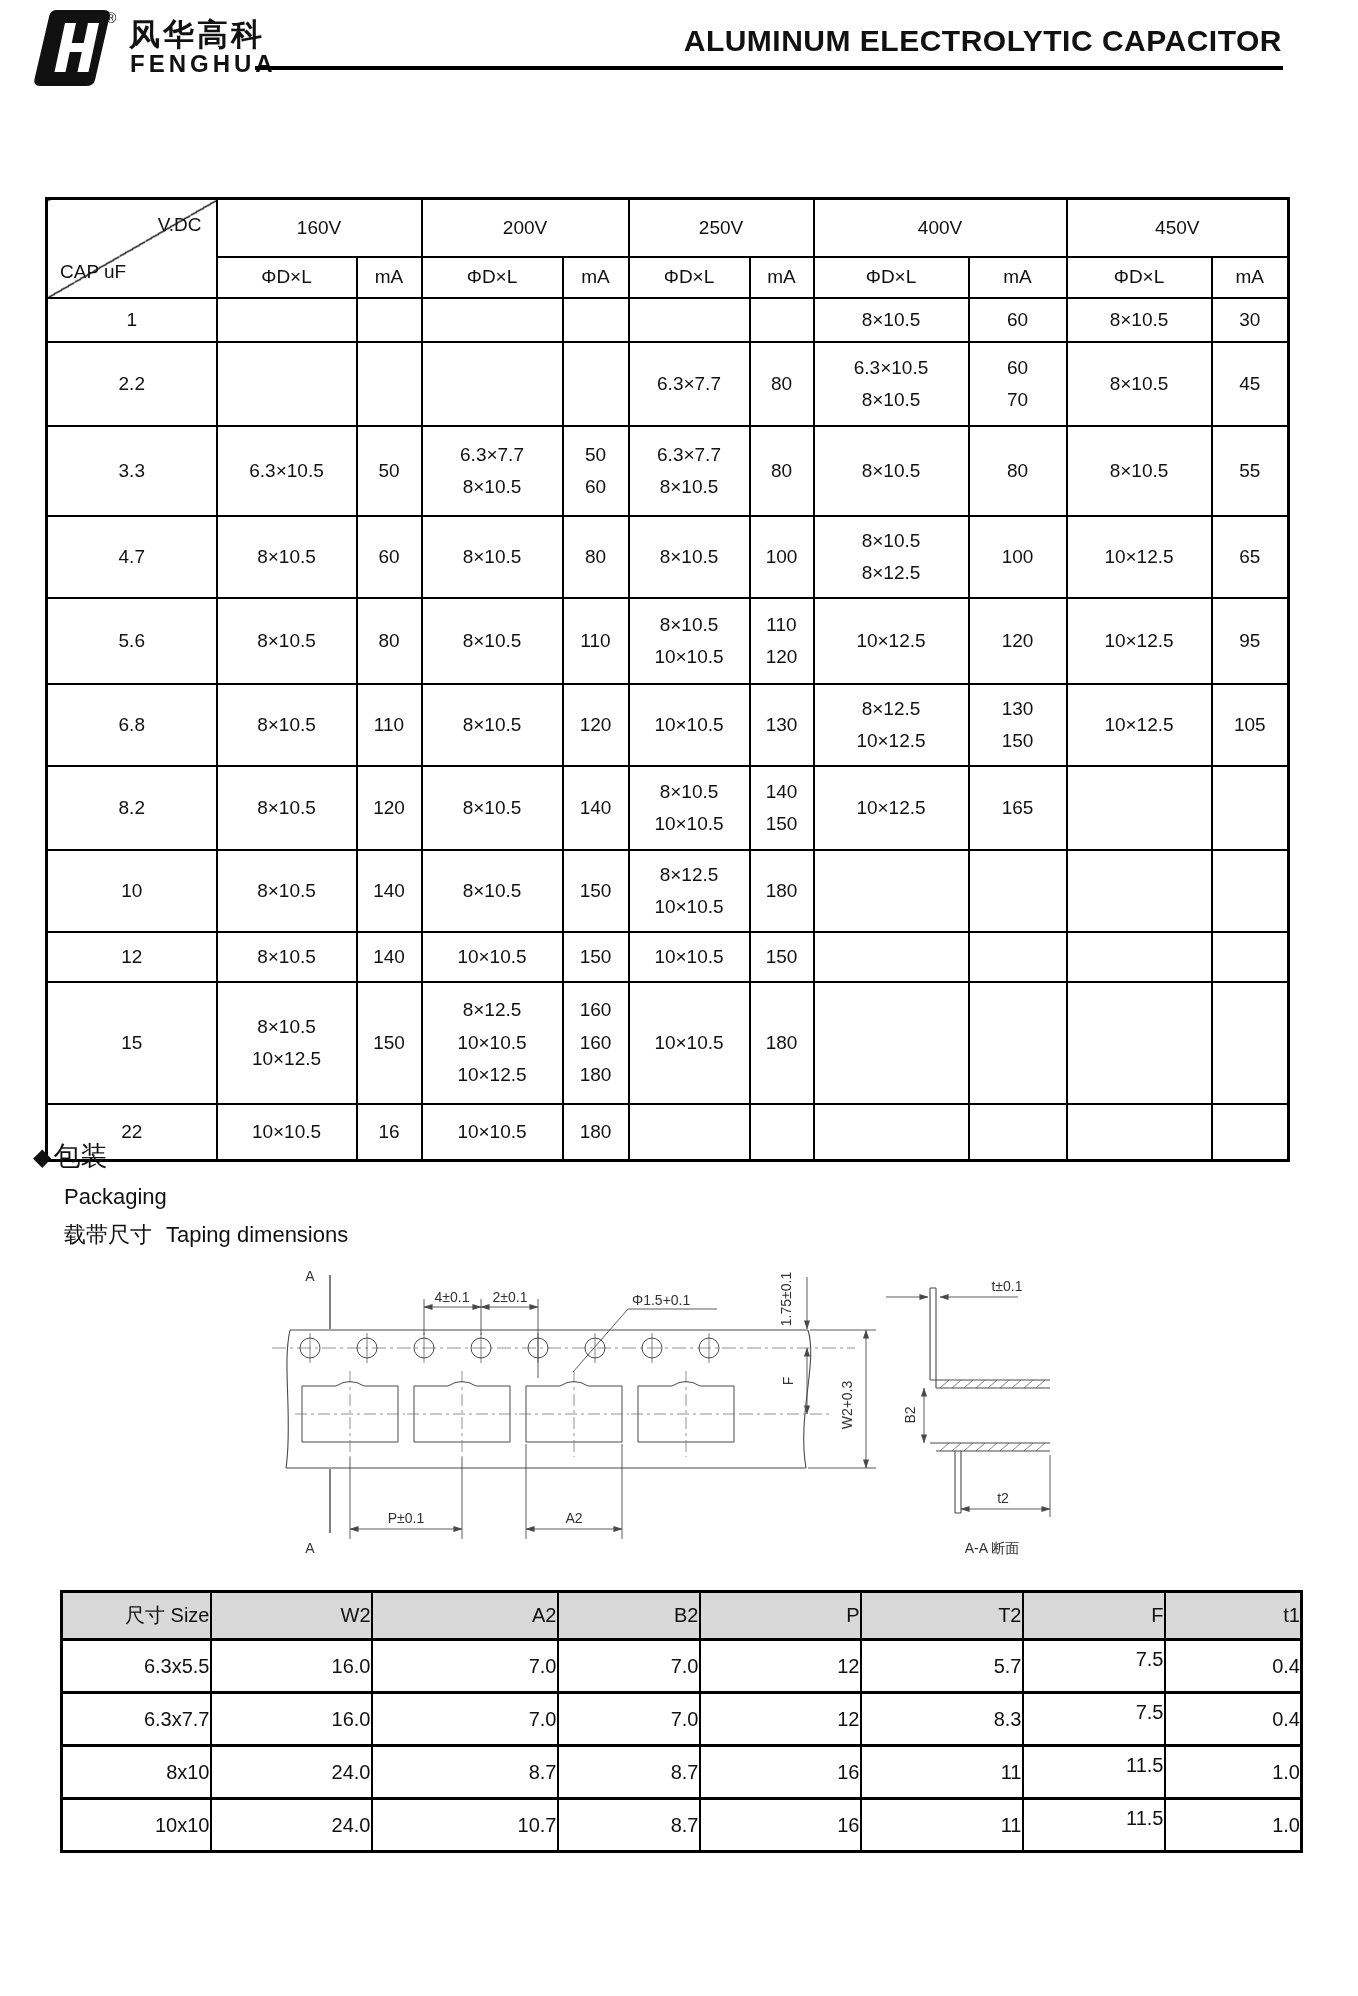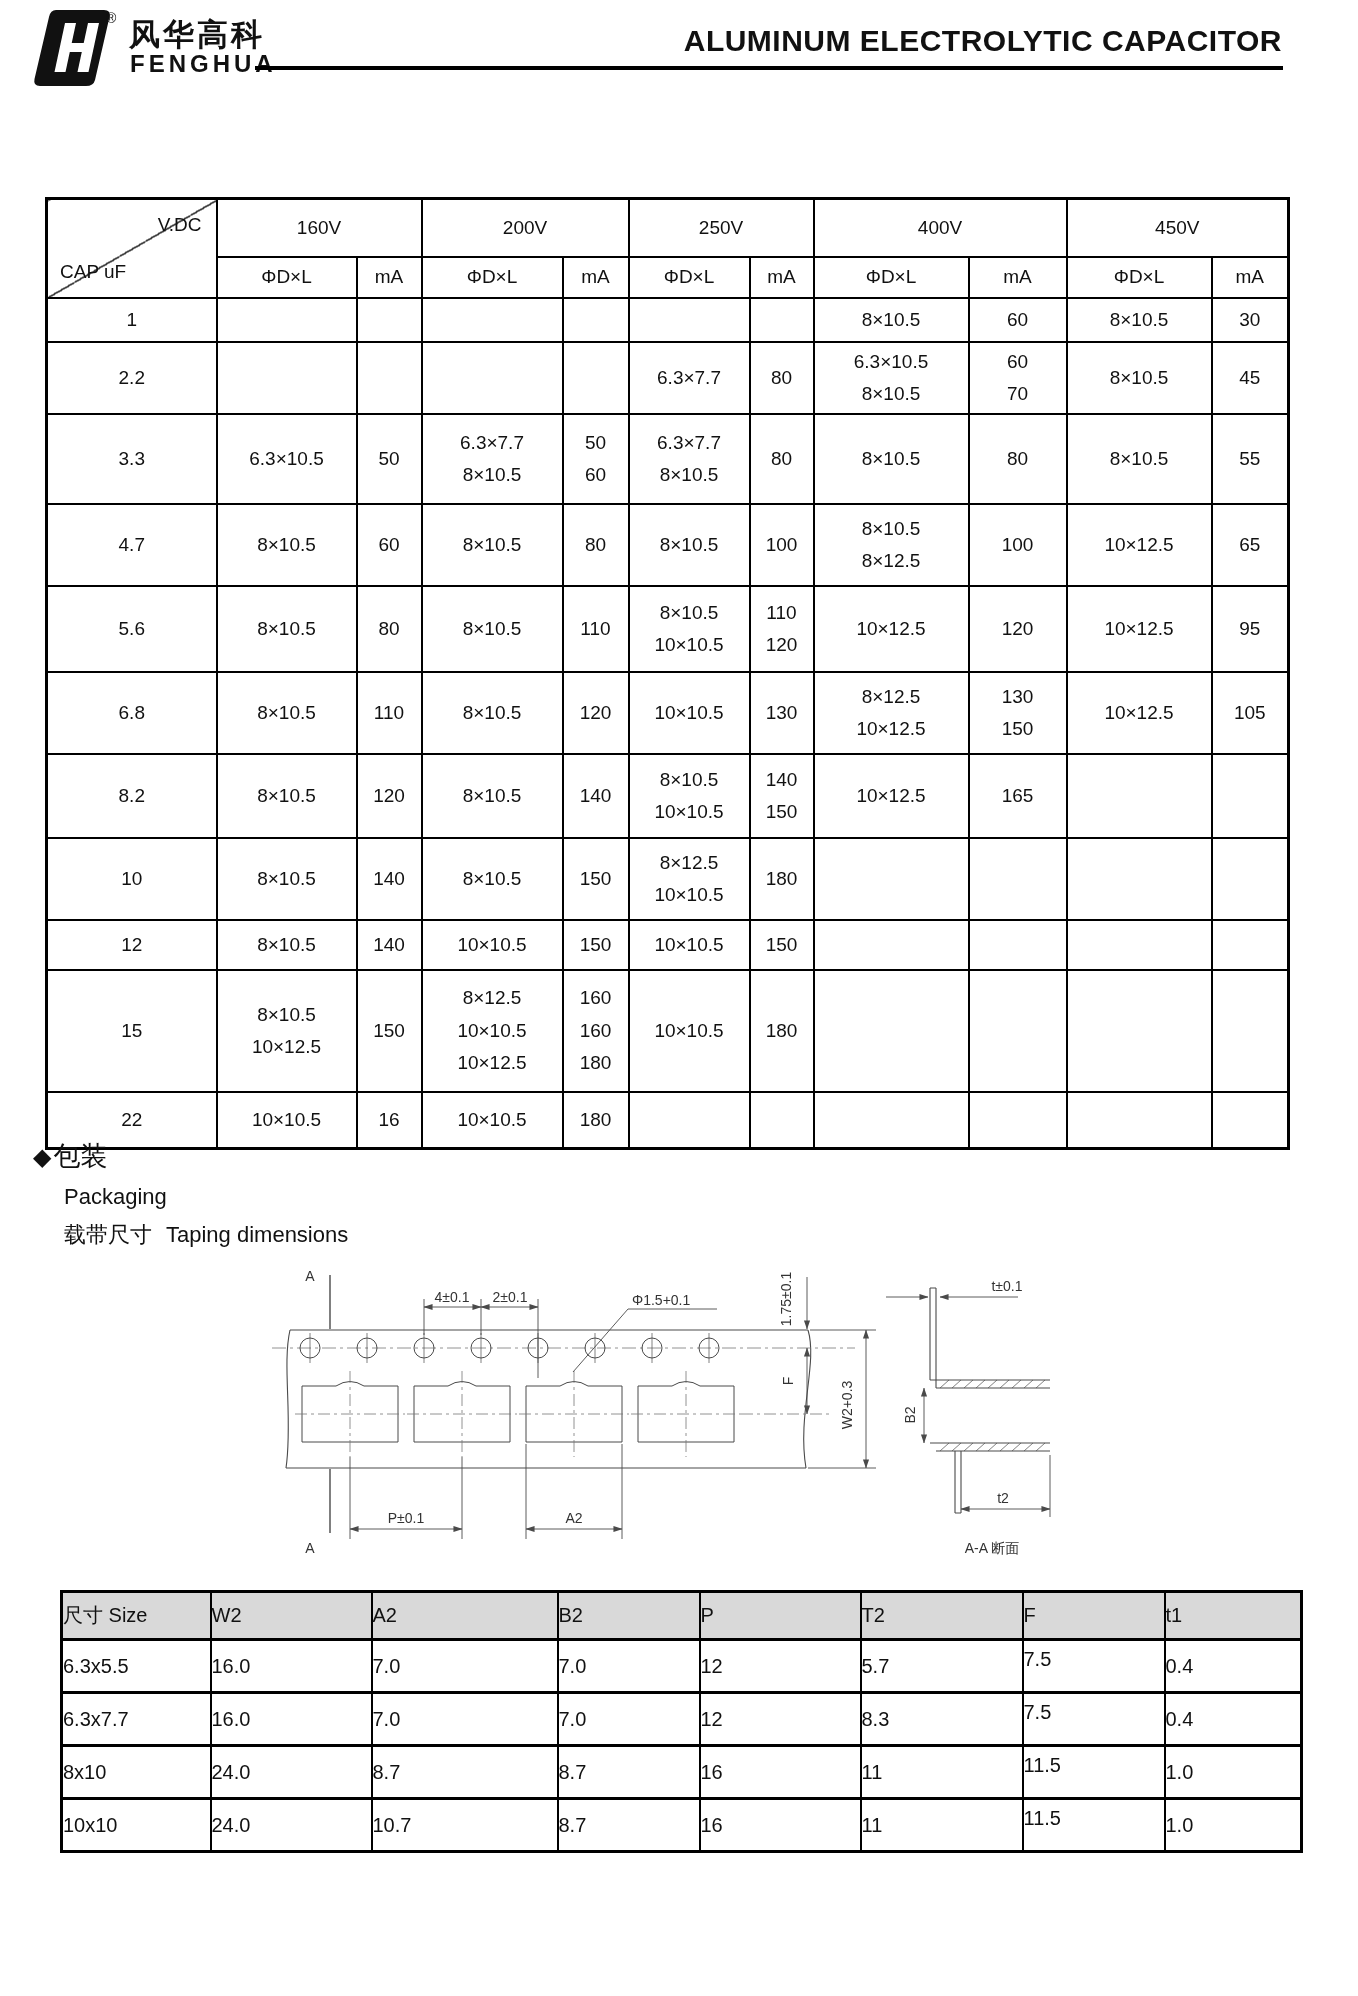--- a/index.html
+++ b/index.html
@@ -25,21 +25,21 @@
   .pk-head{position:absolute;left:33px;top:1138px;font-size:27px;}
   .pk-head .bullet{font-size:24px;margin-right:2px;}
   .pk-en{position:absolute;left:64px;top:1184px;font-size:22px;}
   .pk-tape{position:absolute;left:64px;top:1220px;font-size:22px;}
   .pk-tape .cn{margin-right:14px;}
   
   .draw{position:absolute;left:270px;top:1255px;}
   .draw text{fill:#333;font-size:14px;font-family:"Liberation Sans","DejaVu Sans",sans-serif;}
   
   .dims{position:absolute;left:60px;top:1590px;border-collapse:collapse;table-layout:fixed;width:1240px;border:3px solid #000;}
-  .dims td{border:2px solid #000;border-top-width:3px;border-bottom-width:3px;text-align:left;vertical-align:middle;font-size:20px;padding:0;}
+  .dims td{border:2px solid #000;border-top-width:3px;border-bottom-width:3px;text-align:right;vertical-align:middle;font-size:20px;padding:0;}
   .dims .hdr td{background:#d9d9d9;font-size:20px;}
   .dims td.raised{padding-bottom:14px;}
 </style>
 </head>
 <body>
 
 <svg class="logo-mark" width="82" height="80" viewBox="0 0 82 80">
   <path d="M24,2 L72,2 Q79,2 77.5,9 L63,72 Q61.5,78 54,78 L8,78 Q1,78 2.5,71 L17,9 Q18.5,2 24,2 Z" fill="#111"></path>
   <path d="M33,15 L44,15 L33.5,64 L22.5,64 Z" fill="#fff"></path>
   <path d="M56,15 L67,15 L56.5,64 L45.5,64 Z" fill="#fff"></path>
@@ -95,21 +95,21 @@
         <td></td>
         <td></td>
         <td></td>
         <td></td>
         <td></td>
         <td>8×10.5</td>
         <td>60</td>
         <td>8×10.5</td>
         <td>30</td>
   </tr>
-  <tr style="height:72px">
+  <tr style="height:84px">
     <td>2.2</td>
         <td></td>
         <td></td>
         <td></td>
         <td></td>
         <td>6.3×7.7</td>
         <td>80</td>
         <td>6.3×10.5
 8×10.5</td>
         <td>60

